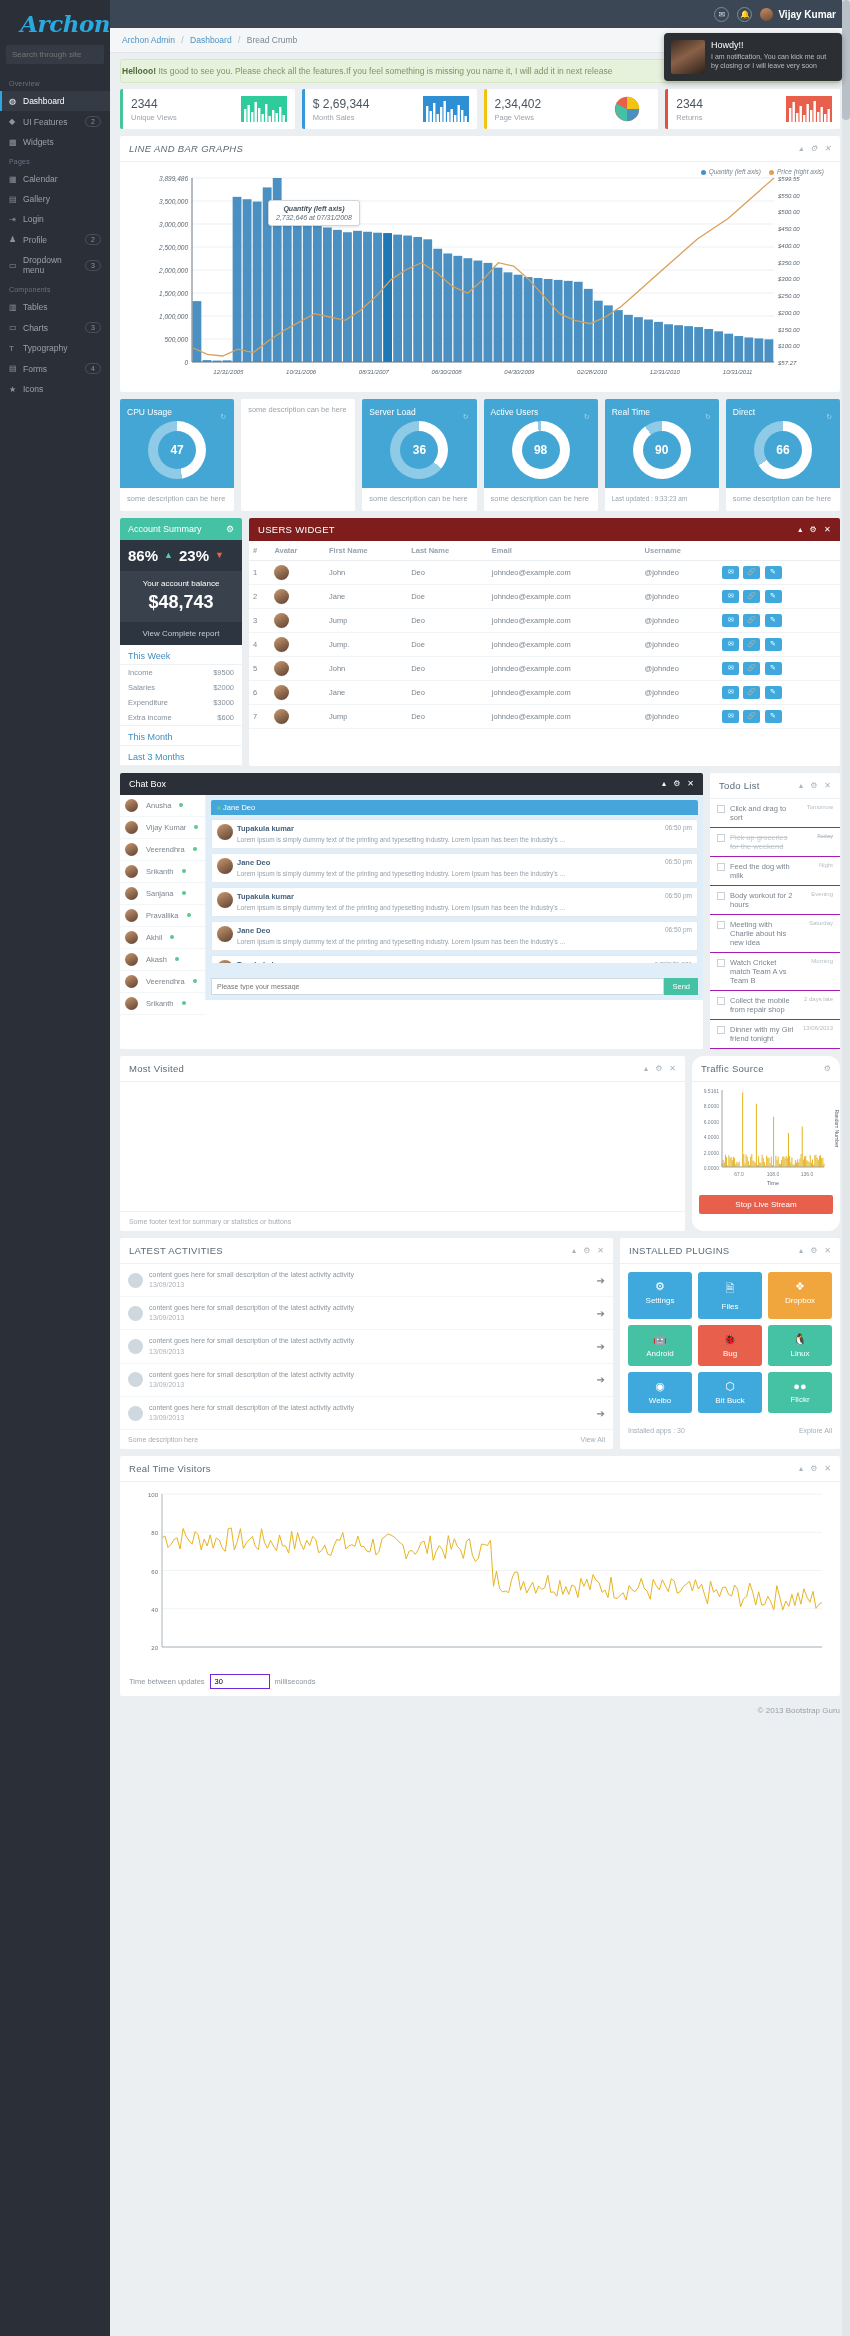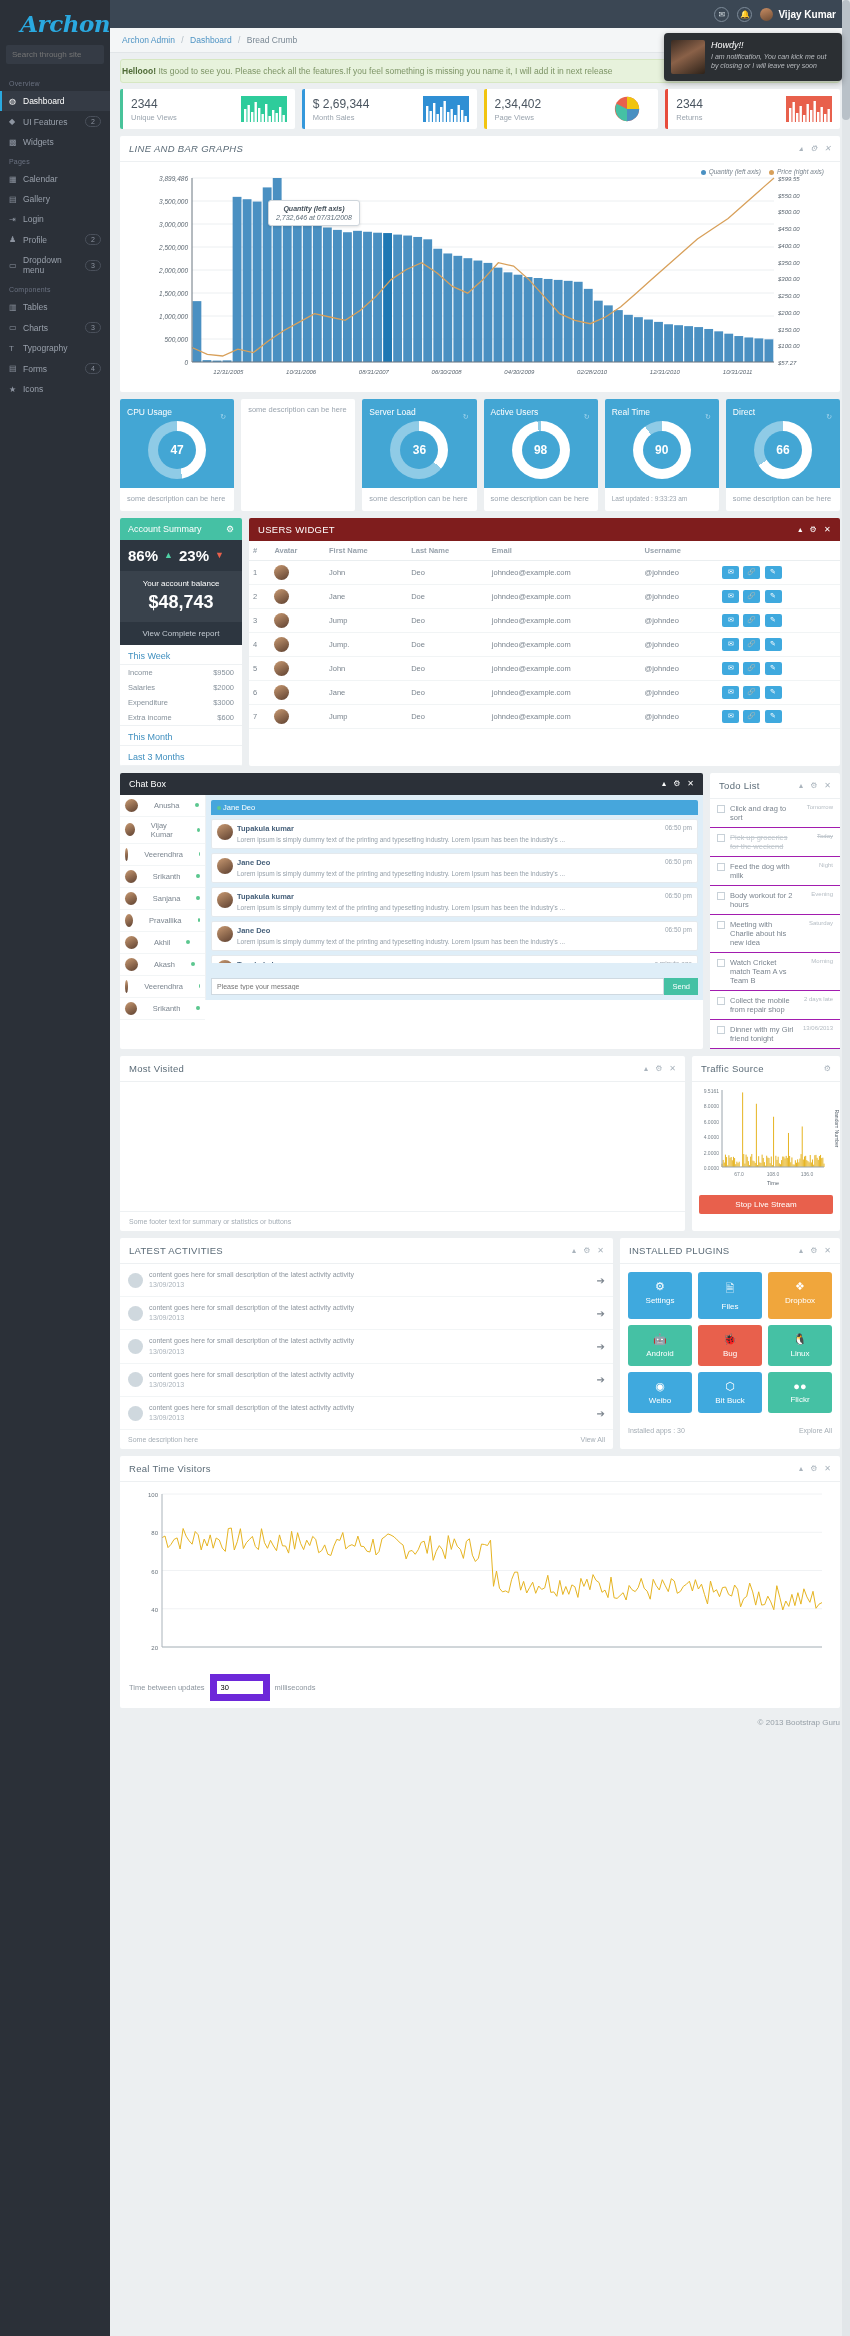--- a/index.html
+++ b/index.html
@@ -37,21 +37,21 @@
 
   .breadcrumb { background: #f4f6f7; border-bottom: 1px solid #e1e5e8; padding: 7px 12px; font-size: 8.5px; color: #7a8894; }
   .breadcrumb a { color: #4e94c4; text-decoration: none; }
   .breadcrumb .sep { color:#b0bbc4; margin: 0 4px; }
 
   .alert { margin: 6px 10px; background: #e7f2dc; border:1px solid #d6e7c2; border-radius: 3px; padding: 6px 1px; font-size: 8.5px; color: #7d9466; position: relative; }
   .alert b { color: #4f6b37; }
   .alert .x { position: absolute; right: 6px; top: 3px; color: #b6c7a2; font-size: 10px;}
 
   
-  .toast { position: absolute; right: 8px; top: 33px; width: 178px; background: #2b2f33; border-radius: 4px; padding: 7px; display: flex; gap: 6px; z-index: 50; box-shadow: 0 2px 6px rgba(0,0,0,.3); font-style: italic; }
+  .toast { position: absolute; right: 8px; top: 33px; width: 178px; background: #2b2f33; border-radius: 4px; padding: 7px; display: flex; gap: 6px; z-index: 50; box-shadow: 0 2px 6px rgba(0,0,0,.3); }
   .toast-img { width: 34px; height: 34px; flex:0 0 34px; border-radius:2px; background: linear-gradient(150deg,#3a2b22,#8a6148 45%,#2d2219); }
   .toast-title { color:#fff; font-size: 9px; margin-bottom:2px;}
   .toast-body { color:#b9bcc0; font-size: 7px; line-height: 1.35; }
 
   .content { padding: 0 10px 10px; }
   .row { display: flex; gap: 7px; margin-bottom: 7px; }
 
   
   .stat { flex:1; background:#fff; border-radius:2px; padding: 7px 8px; display:flex; align-items:center; justify-content: space-between; border-left: 3px solid #2ecc9b; }
   .stat.b1{border-left-color:#48c39a;} .stat.b2{border-left-color:#3498db;}
@@ -101,21 +101,21 @@
   .users-tbl th { font-size:7.5px; color:#98a2ac; text-align:left; padding:5px 4px; border-bottom:1px solid #eaeef0; font-weight:bold;}
   .users-tbl td { font-size:7.5px; color:#7b858f; padding:4px; border-bottom:1px solid #f1f4f5;}
   .av { width:15px; height:15px; border-radius:50%; background: linear-gradient(150deg,#c99a72,#5d4030);}
   .minibtn { display:inline-flex; width:17px; height:13px; background:#3fa9de; color:#fff; border-radius:2px; align-items:center; justify-content:center; font-size:7px; margin-right:2px;}
 
   
   .chat { flex:1; background:#fff; border-radius:2px; overflow:hidden;}
   .chat-head { background:#2b3038; color:#fff; padding:6px 9px; display:flex; justify-content:space-between; font-size:9px;}
   .chat-body { display:flex; height: 205px; }
   .chat-list { width: 86px; flex:0 0 86px; border-right:1px solid #eef1f3; }
-  .chat-user { display:flex; align-items:center; gap:16px; padding:4px 5px; font-size:7.5px; color:#7b858f; border-bottom:1px solid #f2f5f6;}
+  .chat-user { display:flex; align-items:center; gap:8px; padding:4px 5px; font-size:7.5px; color:#7b858f; border-bottom:1px solid #f2f5f6;}
   .chat-user .av { width:13px;height:13px;}
   .grn { width:4px;height:4px;border-radius:50%;background:#5cc78f;display:inline-block;}
   .chat-main { flex:1; background:#dfeef8; padding:5px; position:relative;}
   .msg-head { background:#46a6dc; color:#fff; padding:3px 6px; font-size:7.5px; border-radius:2px 2px 0 0;}
   .msg { background:#fff; border:1px solid #e4e9ed; border-radius:2px; padding:4px 5px; margin-bottom:4px; display:flex; gap:4px;}
   .msg .av{width:16px;height:16px; flex:0 0 16px;}
   .msg-name { font-size:7.5px; color:#46607a; font-weight:bold;}
   .msg-time { font-size:6.5px; color:#9aa4ae; float:right; font-weight:normal;}
   .msg-txt { font-size:6.5px; color:#95a0aa; line-height:1.4; margin-top:2px;}
   .chat-input { display:flex; position:absolute; left:5px; right:5px; bottom:5px; }
@@ -125,41 +125,41 @@
   
   .todo { width: 130px; flex:0 0 130px; background:#fff; border-radius:2px;}
   .todo-item { display:flex; gap:5px; padding:5px 7px; border-bottom:1px solid #a21caf; font-size:7.5px; color:#7b858f; align-items:flex-start;}
   .cbx { width:8px;height:8px;border:1px solid #c8d1d8; flex:0 0 8px; margin-top:1px;}
   .todo-meta { font-size:6px; color:#b4bcc3; text-align:right; flex:0 0 32px;}
   .todo-item.done { color:#c2c9cf; text-decoration: line-through;}
 
   
   .mv { flex:1; background:#fff; border-radius:2px; display:flex; flex-direction:column;}
   .mv-foot { margin-top:auto; padding:6px 9px; font-size:7px; color:#a4adb5; border-top:1px solid #eef1f3;}
-  .traffic { width: 148px; flex:0 0 148px; background:#fff; border-radius:2px;}
+  .traffic { width: 148px; flex:0 0 148px; background:#fff; border-radius:12px;}
   .stop-btn { background:#e8604c; color:#fff; text-align:center; padding:5px; font-size:8px; margin:6px 7px 7px; border-radius:2px;}
 
   
   .act { flex:1; background:#fff; border-radius:2px;}
   .act-item { display:flex; gap:6px; padding:6px 8px; border-bottom:1px solid #f2f5f6; align-items:center;}
   .act-ic { width:15px;height:15px;border-radius:50%;background:#cfd8de; flex:0 0 15px;}
   .act-txt { flex:1; font-size:7px; color:#8d969f; line-height:1.45;}
   .act-date { color:#aab3bb; }
   .act-arrow { color:#7e8790; font-size:10px;}
   .act-foot { display:flex; justify-content:space-between; padding:6px 8px; font-size:7px; color:#a4adb5;}
 
   .plugins { width: 220px; flex:0 0 220px; background:#fff; border-radius:2px;}
   .plug-grid { display:grid; grid-template-columns: repeat(3,1fr); gap:6px; padding:8px;}
   .plug { border-radius:3px; color:#fff; text-align:center; padding:8px 2px; font-size:8px;}
   .plug .pi { font-size:11px; display:block; margin-bottom:3px;}
 
   
   .rtv { background:#fff; border-radius:2px; }
   .rtv-foot { padding:7px 9px; font-size:7.5px; color:#8d969f; display:flex; align-items:center; gap:5px;}
-  .rtv-foot input { border:7px solid #6d28d9; font-size:7.5px; padding:2px 4px; width:60px; font-family:"Liberation Sans",sans-serif;}
+  .rtv-foot input { border:1px solid #6d28d9; font-size:7.5px; padding:2px 4px; width:60px; font-family:"Liberation Sans",sans-serif;}
 
   .footer { text-align:right; font-size:8px; color:#97a0a8; padding: 10px 0 14px;}
   .scrollbar { position:absolute; right:0; top:0; width:8px; height:100%; background:#e2e6e9;}
   .scrollbar .thumb { position:absolute; top:0; width:8px; height:120px; background:#b9c1c8; border-radius:4px;}
 </style>
 </head>
 <body>
 
 <div class="app">
 

